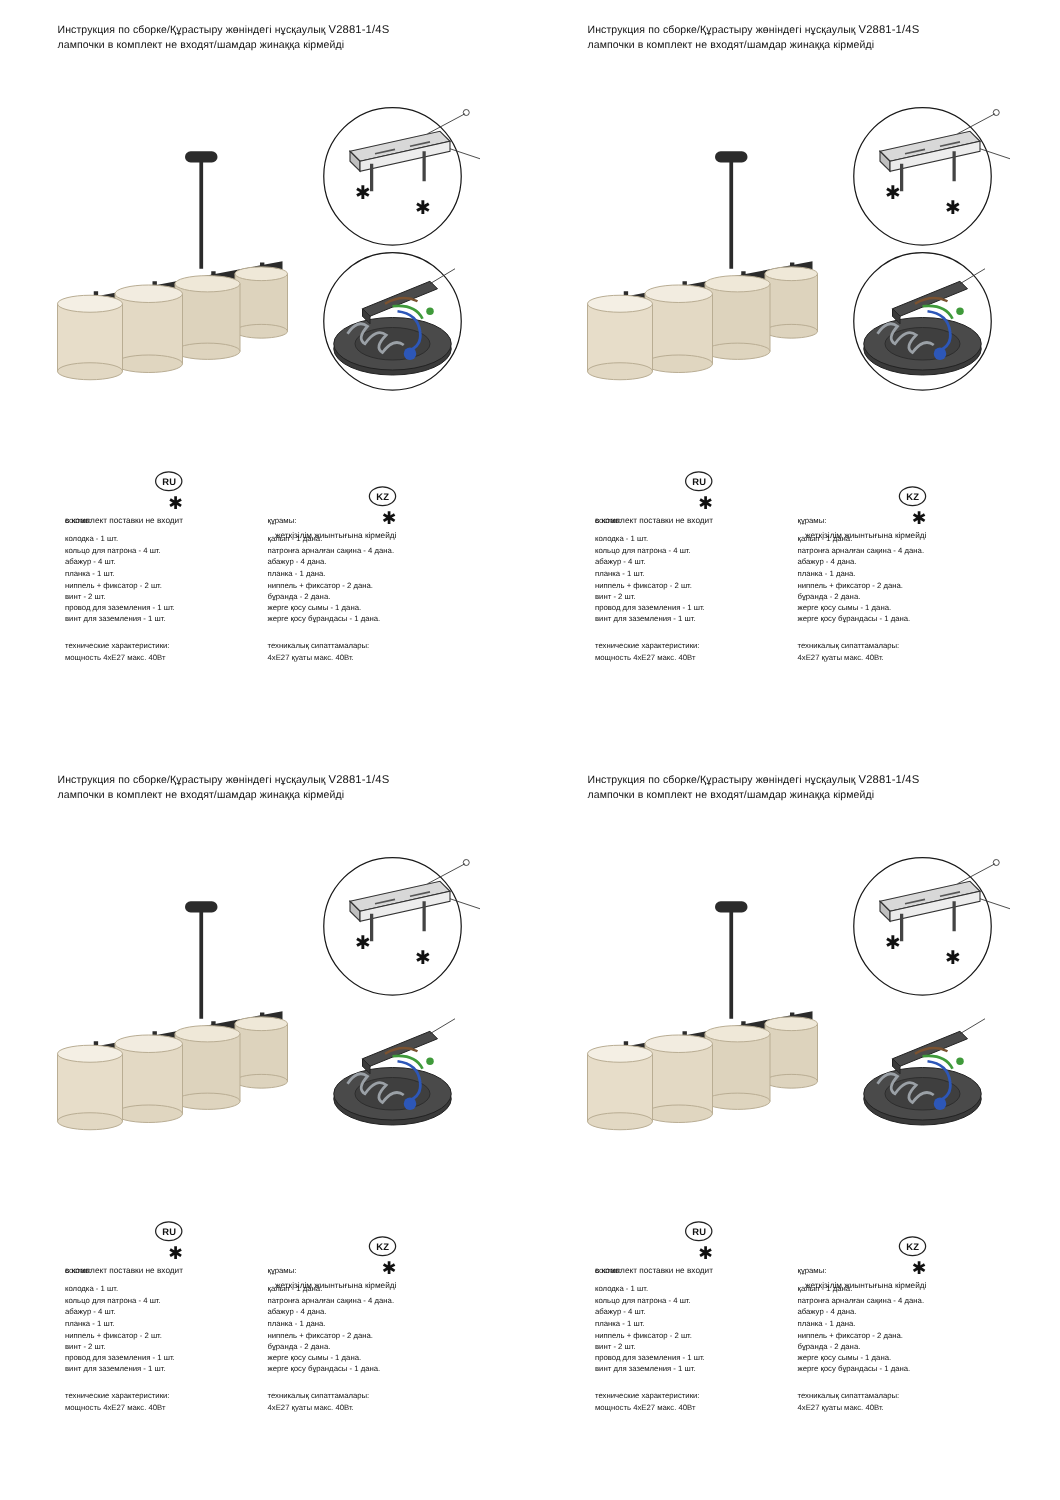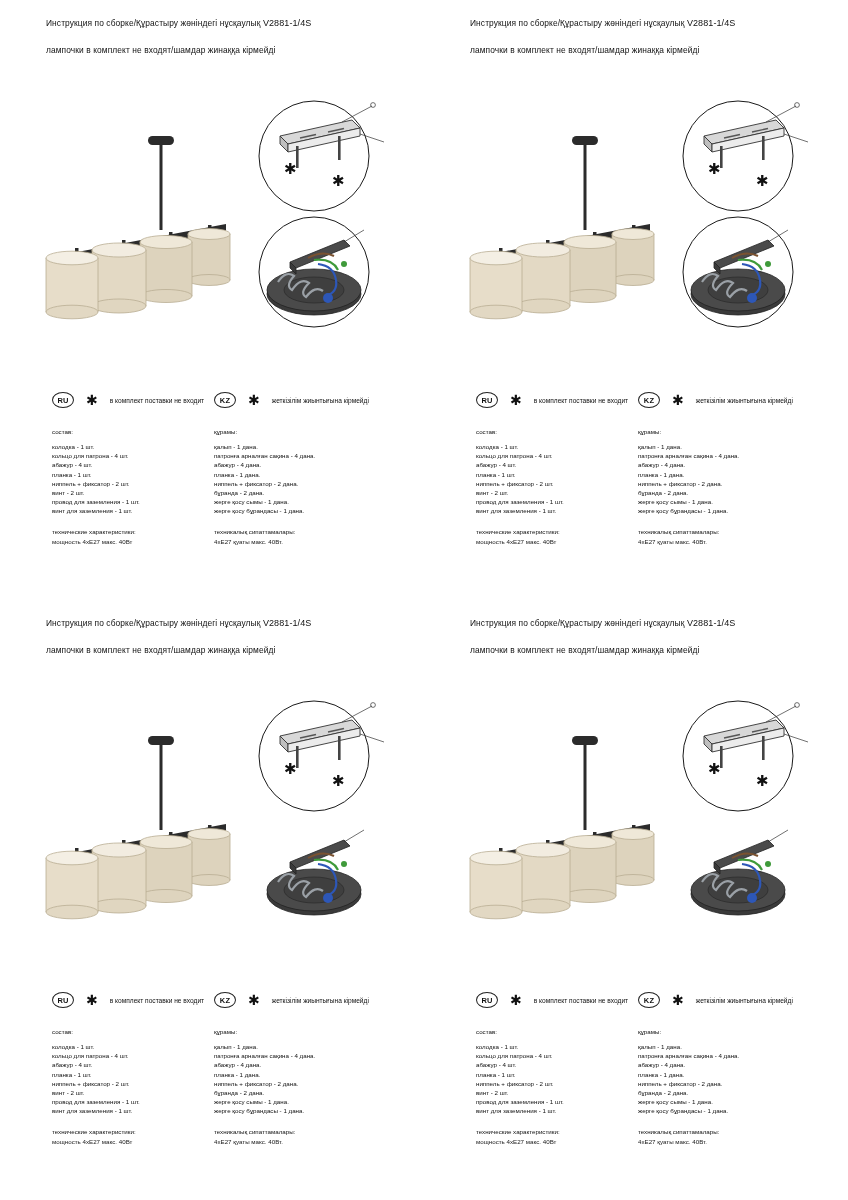--- a/index.html
+++ b/index.html
@@ -45,21 +45,20 @@
     letter-spacing: 0.1px;
     color: #111;
     margin-left: 22px;
   }
   .header .line1 .model {
     font-weight: normal;
     font-size: 9px;
   }
   .header .line2 {
     font-size: 8.4px;
-    margin-top: 15px;
   }
 
   
   .figures {
     position: relative;
     width: 376px;
     height: 300px;
     margin-top: 22px;
   }
   .fig-lamp {
@@ -87,25 +86,26 @@
   
   .legend {
     position: relative;
     margin-top: 14px;
     height: 26px;
   }
   .legend-col {
     position: absolute;
     top: 0;
     display: flex;
-    align-items: center;
-    gap: 12px;
+    align-items: flex-end;
+    gap: 5px;
+    flex-direction: column;
   }
   .legend-col.ru { left: 28px; }
-  .legend-col.kz { left: 190px; }
+  .legend-col.kz { left: 196px; margin-top: 12px; }
   .flag-badge {
     width: 22px;
     height: 16px;
     border: 1px solid #222;
     border-radius: 50%;
     display: flex;
     align-items: center;
     justify-content: center;
     font-size: 7.5px;
     font-weight: bold;

